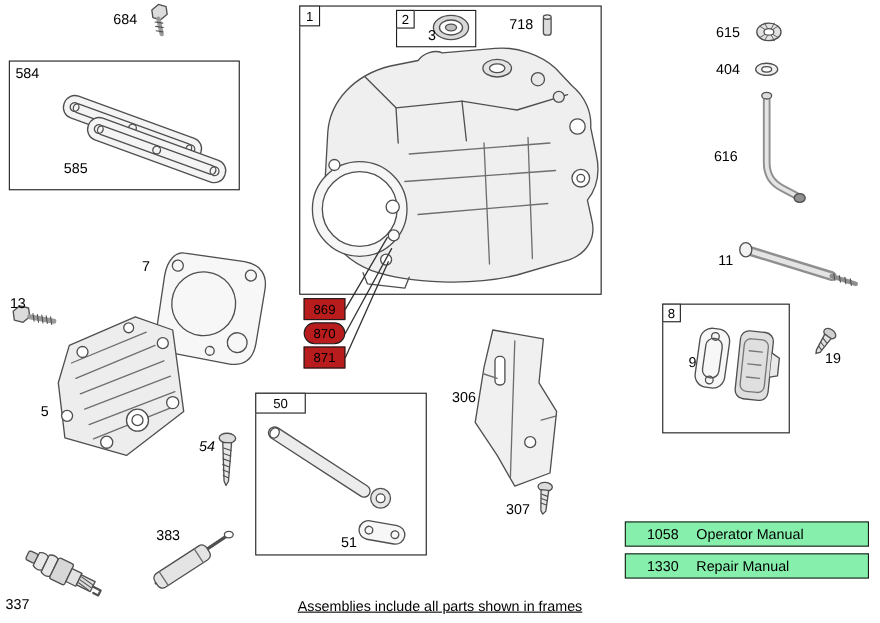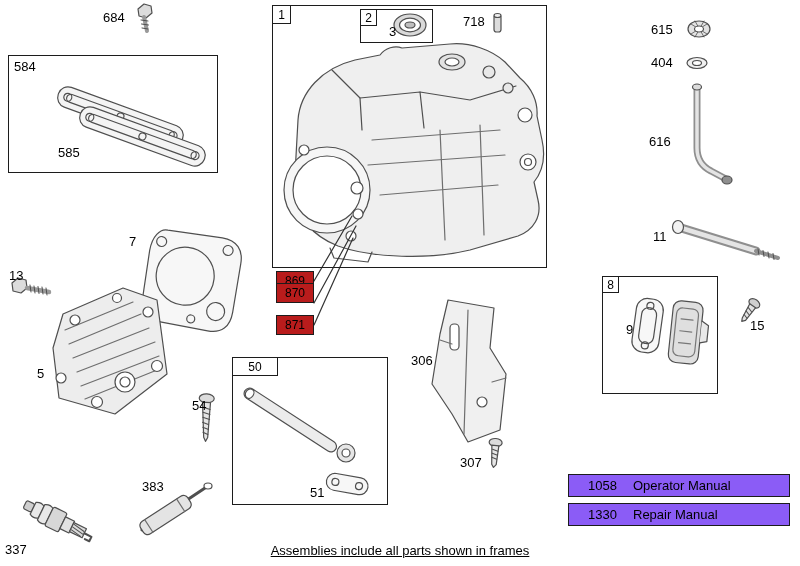--- a/index.html
+++ b/index.html
@@ -7,21 +7,21 @@
   body { font-family:"Liberation Sans","DejaVu Sans",sans-serif; color:#000; }
   .canvas { position:relative; width:800px; height:566px; background:#fff; overflow:hidden; }
   .canvas > svg { position:absolute; left:0; top:0; }
   .frame { position:absolute; border:1px solid #1c1c1c; background:transparent; }
   .lbl { position:absolute; font-size:13px; line-height:15px; color:#000; white-space:nowrap; }
   .numbox { position:absolute; border:1px solid #1c1c1c; background:#fff; font-size:12px;
             display:flex; align-items:center; justify-content:center; }
   .refbox { position:absolute; left:276px; width:38px; height:20px; border:1px solid #1c1c1c;
             background:#b91c1c; font-size:12px; display:flex; align-items:center; justify-content:center; }
   .manual { position:absolute; left:568px; width:222px; height:23px; border:1px solid #1c1c1c;
-            display:flex; align-items:center; font-size:13px; background:#8b5cf6; }
+            display:flex; align-items:center; font-size:13px; background:#86efac; }
   .manual .num { width:48px; text-align:right; }
   .manual .name { margin-left:16px; }
   .footer { position:absolute; left:0; width:800px; top:543px; text-align:center; font-size:13px;text-decoration:underline; }
 </style>
 </head>
 <body>
 
 <div class="canvas">
 
   <svg width="800" height="566" viewBox="0 0 800 566">
@@ -229,43 +229,43 @@
   <div class="frame" style="left:360px; top:9px; width:73px; height:34px;"></div>
   <div class="frame" style="left:232px; top:357px; width:156px; height:148px;"></div>
   <div class="frame" style="left:602px; top:276px; width:116px; height:118px;"></div>
 
   <div class="numbox" style="left:272px; top:5px; width:19px; height:19px;">1</div>
   <div class="numbox" style="left:360px; top:9px; width:17px; height:17px;">2</div>
   <div class="numbox" style="left:232px; top:357px; width:46px; height:19px;">50</div>
   <div class="numbox" style="left:602px; top:276px; width:17px; height:17px;">8</div>
 
   <div class="refbox" style="top:271px;">869</div>
-  <div class="refbox" style="top:283px;">870</div>
+  <div class="refbox" style="top:293px;border-radius:10px;">870</div>
   <div class="refbox" style="top:315px;">871</div>
 
   <span class="lbl" style="left:103px; top:10px;">684</span>
   <span class="lbl" style="left:14px;  top:59px;">584</span>
   <span class="lbl" style="left:58px;  top:145px;">585</span>
   <span class="lbl" style="left:389px; top:24px;">3</span>
   <span class="lbl" style="left:463px; top:14px;">718</span>
   <span class="lbl" style="left:129px; top:234px;">7</span>
   <span class="lbl" style="left:9px;   top:268px;">13</span>
   <span class="lbl" style="left:37px;  top:366px;">5</span>
-  <span class="lbl" style="left:192px; top:398px;">54</span>
+  <span class="lbl" style="left:181px; top:398px;font-style:italic;">54</span>
   <span class="lbl" style="left:310px; top:485px;">51</span>
   <span class="lbl" style="left:411px; top:353px;">306</span>
   <span class="lbl" style="left:460px; top:455px;">307</span>
   <span class="lbl" style="left:5px;   top:514px;margin-top:28px;">337</span>
   <span class="lbl" style="left:142px; top:479px;">383</span>
   <span class="lbl" style="left:651px; top:22px;">615</span>
   <span class="lbl" style="left:651px; top:55px;">404</span>
   <span class="lbl" style="left:649px; top:134px;">616</span>
   <span class="lbl" style="left:653px; top:229px;">11</span>
   <span class="lbl" style="left:626px; top:322px;">9</span>
-  <span class="lbl" style="left:750px; top:318px;">15</span>
+  <span class="lbl" style="left:750px; top:318px;">19</span>
 
   <div class="manual" style="top:474px;">
     <span class="num">1058</span>
     <span class="name">Operator Manual</span>
   </div>
   <div class="manual" style="top:503px;">
     <span class="num">1330</span>
     <span class="name">Repair Manual</span>
   </div>
 

